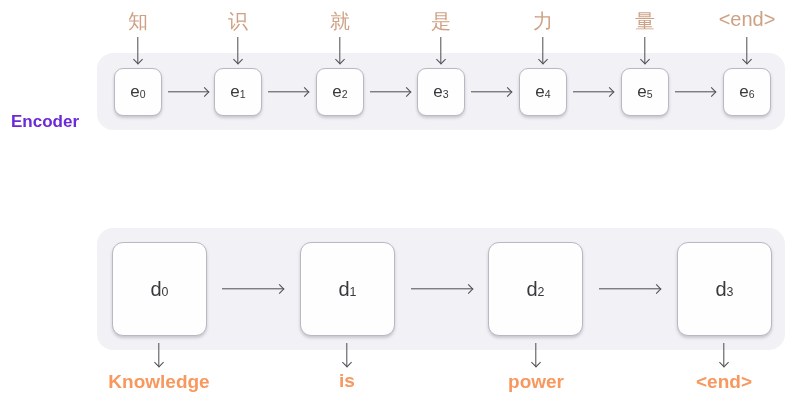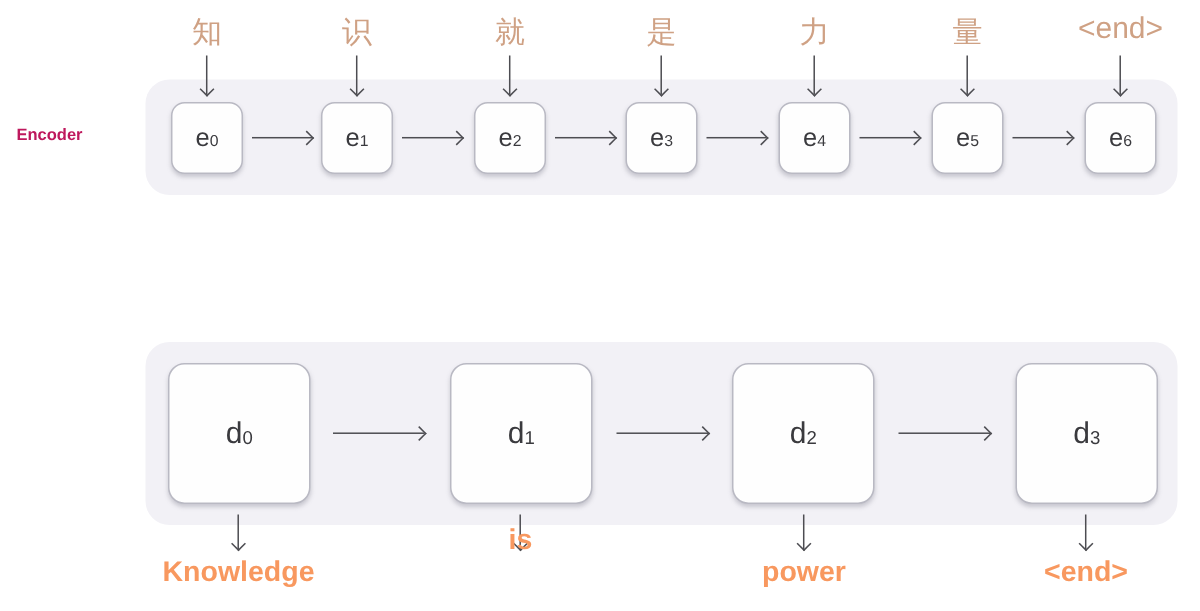--- a/index.html
+++ b/index.html
@@ -14,24 +14,25 @@
   .canvas {
     position: relative;
     width: 800px;
     height: 407px;
     background: #ffffff;
     overflow: hidden;
   }
   .row-label {
     position: absolute;
     left: 11px;
-    font-size: 11px;
+    font-size: 17px;
     font-weight: bold;
-    color: #be185d;
+    color: #6d28d9;
     transform: translateY(-50%);
+    margin-top: 32px;
   }
   .group {
     position: absolute;
     background: var(--container-bg);
     border-radius: 16px;
   }
   .cell {
     position: absolute;
     background: #fefefe;
     border: 1px solid #b9b9c3;
@@ -226,17 +227,17 @@
   <div class="arrow-v" style="left:536px; top:343px; height:24px">
       <span class="shaft"></span>
       <span class="head"></span>
     </div>
   <div class="arrow-v" style="left:724px; top:343px; height:24px">
       <span class="shaft"></span>
       <span class="head"></span>
     </div>
 
   <div class="token output" style="left:159px; top:371px">Knowledge</div>
-  <div class="token output" style="left:347px; top:350px">is</div>
+  <div class="token output" style="left:347px; top:370px">is</div>
   <div class="token output" style="left:536px; top:371px">power</div>
   <div class="token output" style="left:724px; top:371px">&lt;end&gt;</div>
 
 </div>
 
 </body></html>

